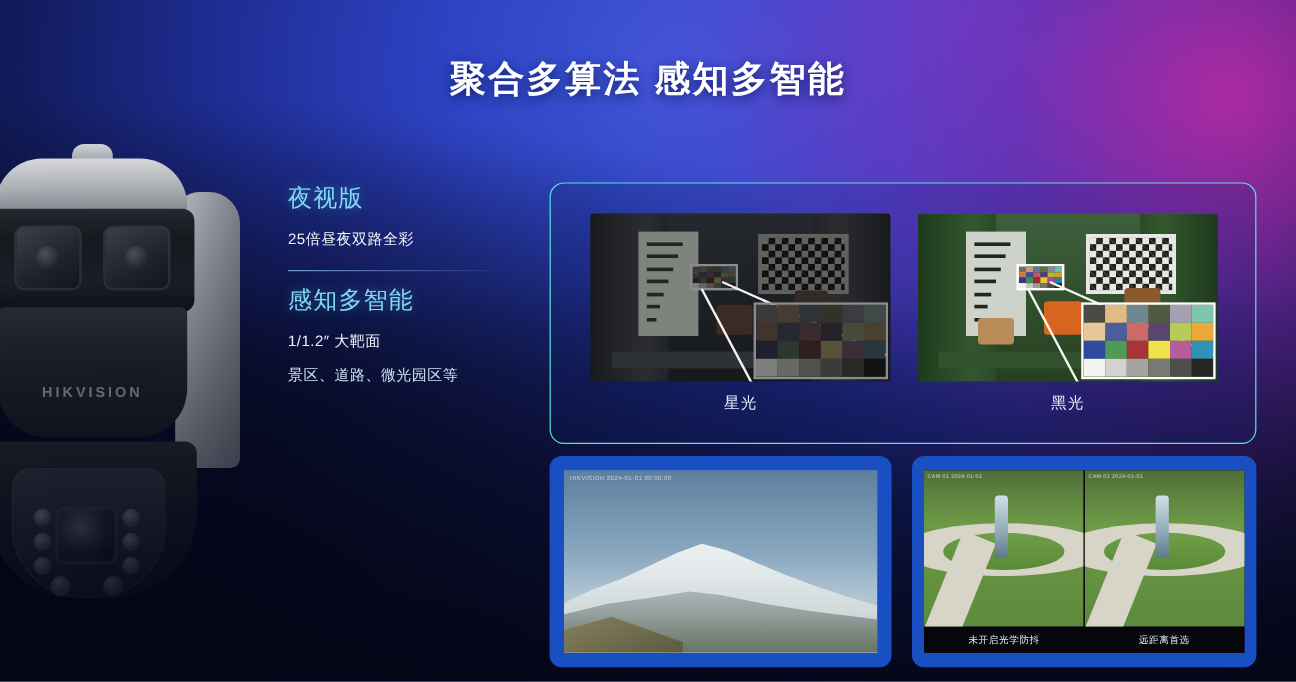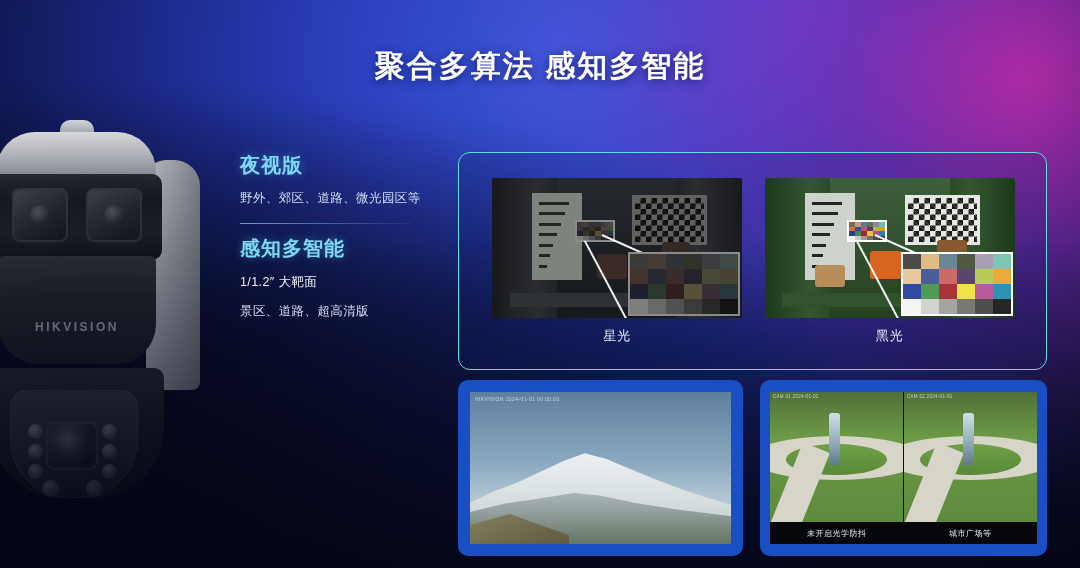--- a/index.html
+++ b/index.html
@@ -161,21 +161,21 @@
   .feature { position: relative; }
   .feature + .feature { margin-top: 16px; }
   .divider {
     width: 172px; height: 1px;
     background: linear-gradient(to right, rgba(150,200,255,0.75), rgba(150,200,255,0.05));
     margin-bottom: 11px;
   }
   .feature-title {
     color: #7fd8f5;
     font-size: 20px;
-    font-weight: bold;
+    font-weight: normal;
     letter-spacing: 1px;
     margin-bottom: 10px;
     text-shadow: 0 0 10px rgba(70,180,230,0.45);
   }
   .feature-spec {
     color: #eef3fb;
     font-size: 12.5px;
     line-height: 20px;
     letter-spacing: .4px;
   }
@@ -426,28 +426,28 @@
     <div class="ir" style="left:114px; top:346px; width:15px; height:15px;"></div>
     <div class="ir" style="left:54px;  top:362px; width:17px; height:17px;"></div>
     <div class="ir" style="left:98px;  top:362px; width:17px; height:17px;"></div>
   </div>
   <div id="vignette2"></div>
 
   <div id="features">
 
     <div class="feature">
       <div class="feature-title">夜视版</div>
-      <div class="feature-scene">野外、郊区、道路、微光园区等</div>
+      <div class="feature-spec">25倍昼夜双路全彩</div>
     </div>
 
     <div class="feature">
       <div class="divider"></div>
       <div class="feature-title">感知多智能</div>
       <div class="feature-spec">1/1.2″  大靶面</div>
-      <div class="feature-scene">景区、道路、超高清版</div>
+      <div class="feature-scene">景区、道路、微光园区等</div>
     </div>
 
 
   </div>
 
   <div id="panel-top">
     <div class="night-row">
 
       <div class="night-item">
         <div class="night-img sc-star">
@@ -628,18 +628,18 @@
         <div class="eis-pane">
           <div class="park-path"></div>
           <div class="park-inner"></div>
           <div class="park-diag"></div>
           <div class="fountain"></div>
           <div class="eis-osd">CAM 02  2024-01-01</div>
         </div>
       </div>
       <div class="eis-caption-row">
         <div class="eis-caption">未开启光学防抖</div>
-        <div class="eis-caption">城市广场等</div>
+        <div class="eis-caption">远距离首选</div>
       </div>
     </div>
   </div>
 
 </div>
 
 </body></html>

